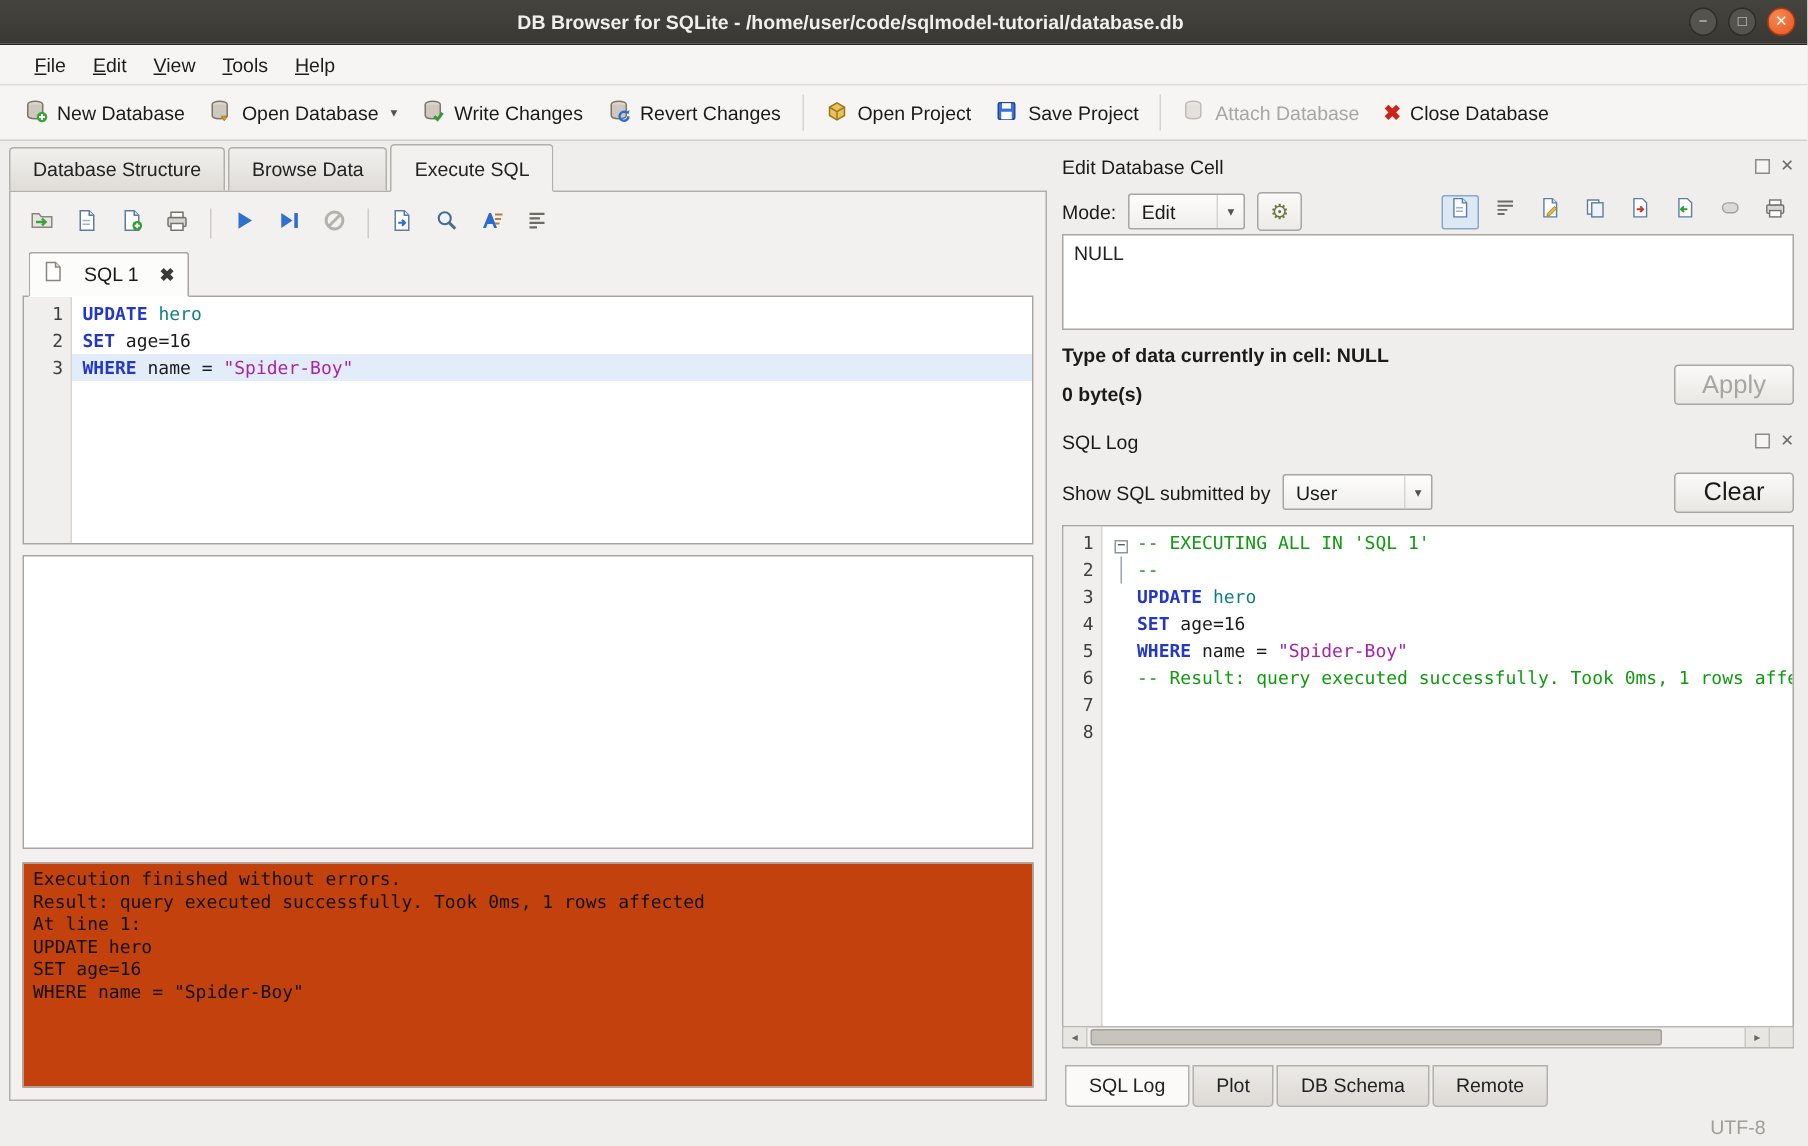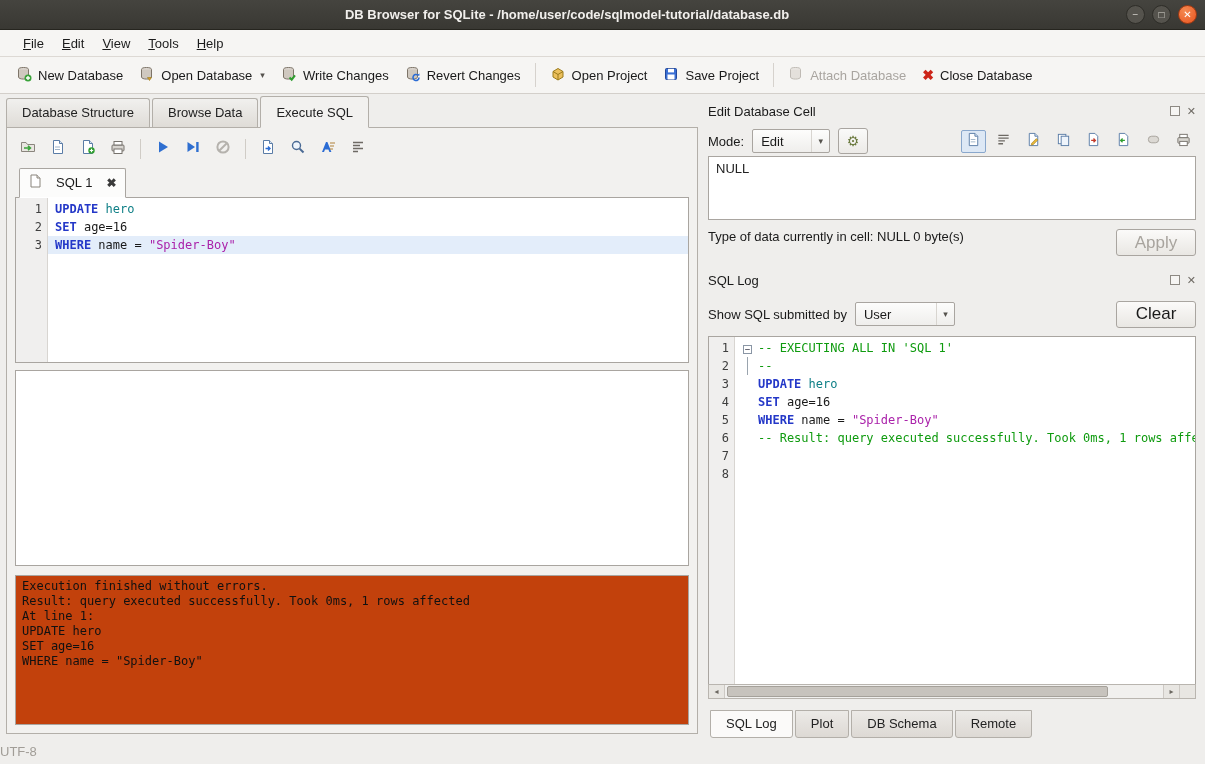--- a/index.html
+++ b/index.html
@@ -90,21 +90,21 @@
   .combo.user { width:100px; }
   .gear-btn { width:30px; height:26px; border:1px solid #a9a5a0; border-radius:3px; background:linear-gradient(#fafaf9,#eceae7);
               display:flex; align-items:center; justify-content:center; font-size:14px; color:#6b7a3f; }
   .cell-icons { margin-left:auto; display:flex; gap:5px; align-items:center; }
   .mini-btn { width:25px; height:23px; display:flex; align-items:center; justify-content:center; border-radius:2px; border:1px solid transparent; }
   .mini-btn.checked { border:1px solid #89a7cc; background:#dde8f5; }
 
   .cell-box { height:64px; border:1px solid #a9a5a0; background:#fff; font-size:13px; padding:4px 7px; color:#222; flex:none; }
 
   .info-row { display:flex; margin-top:9px; flex:none; }
-  .info-col { display:flex; flex-direction:row; gap:3px; }
+  .info-col { display:flex; flex-direction:column; gap:11px;font-weight:bold; }
   .info-text { font-size:13px; color:#1a1a1a; }
   .btn { width:80px; height:27px; background:linear-gradient(#fbfaf9,#e9e7e3); border:1px solid #a9a5a0; border-radius:3px;
          font-size:17px; color:#1a1a1a; display:flex; align-items:center; justify-content:center; }
   .btn.disabled { color:#a8a49e; }
   .apply-btn { margin-left:auto; align-self:flex-end; }
 
   .filter-row { display:flex; align-items:center; gap:8px; margin-top:9px; height:30px; flex:none; }
   .clear-btn { margin-left:auto; }
 
   .log-box { flex:1; margin-top:7px; border:1px solid #a9a5a0; border-bottom:none; background:#fff; display:flex; overflow:hidden; min-height:0; }
@@ -117,21 +117,21 @@
   .hs-track { flex:1; position:relative; }
   .hs-thumb { position:absolute; left:2px; top:1px; bottom:1px; width:87%; background:#c7c3bd; border:1px solid #a5a19a; border-radius:2px; }
   .hs-corner { width:16px; background:#e8e6e2; border-left:1px solid #cdc9c4; }
 
   .bottom-tabbar { display:flex; margin-top:11px; height:28px; gap:2px; padding-left:2px; flex:none; }
   .bottom-tab { padding:5px 15px; font-size:13px; color:#222; background:linear-gradient(#eceae7,#ddd9d4);
                 border:1px solid #b3afa9; border-radius:0 0 3px 3px; }
   .bottom-tab.active { background:#fbfaf9; }
 
   
-  .statusbar { height:26px; flex:none; display:flex; align-items:center; padding-right:28px;
+  .statusbar { height:26px; flex:none; display:flex; align-items:center; justify-content:flex-end; padding-right:28px;
                color:#a19d97; font-size:13px; }
 </style>
 </head>
 <body>
 
 <div class="window">
 
   <div class="titlebar">
     <div class="title">DB Browser for SQLite - /home/user/code/sqlmodel-tutorial/database.db</div>
     <div class="win-controls">

